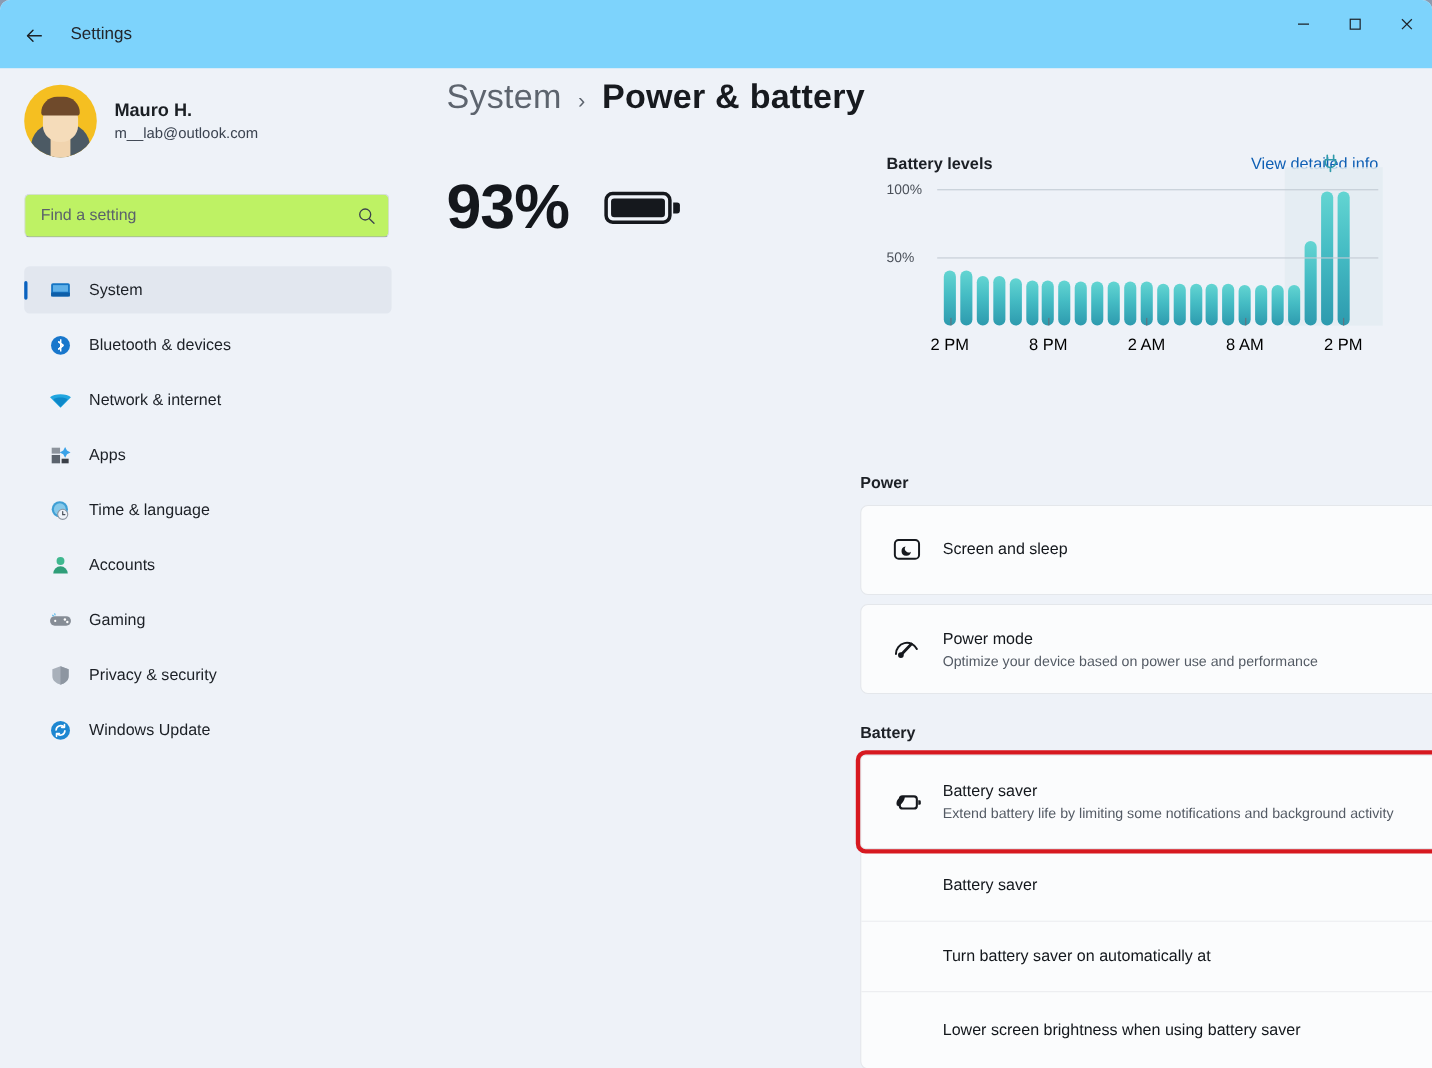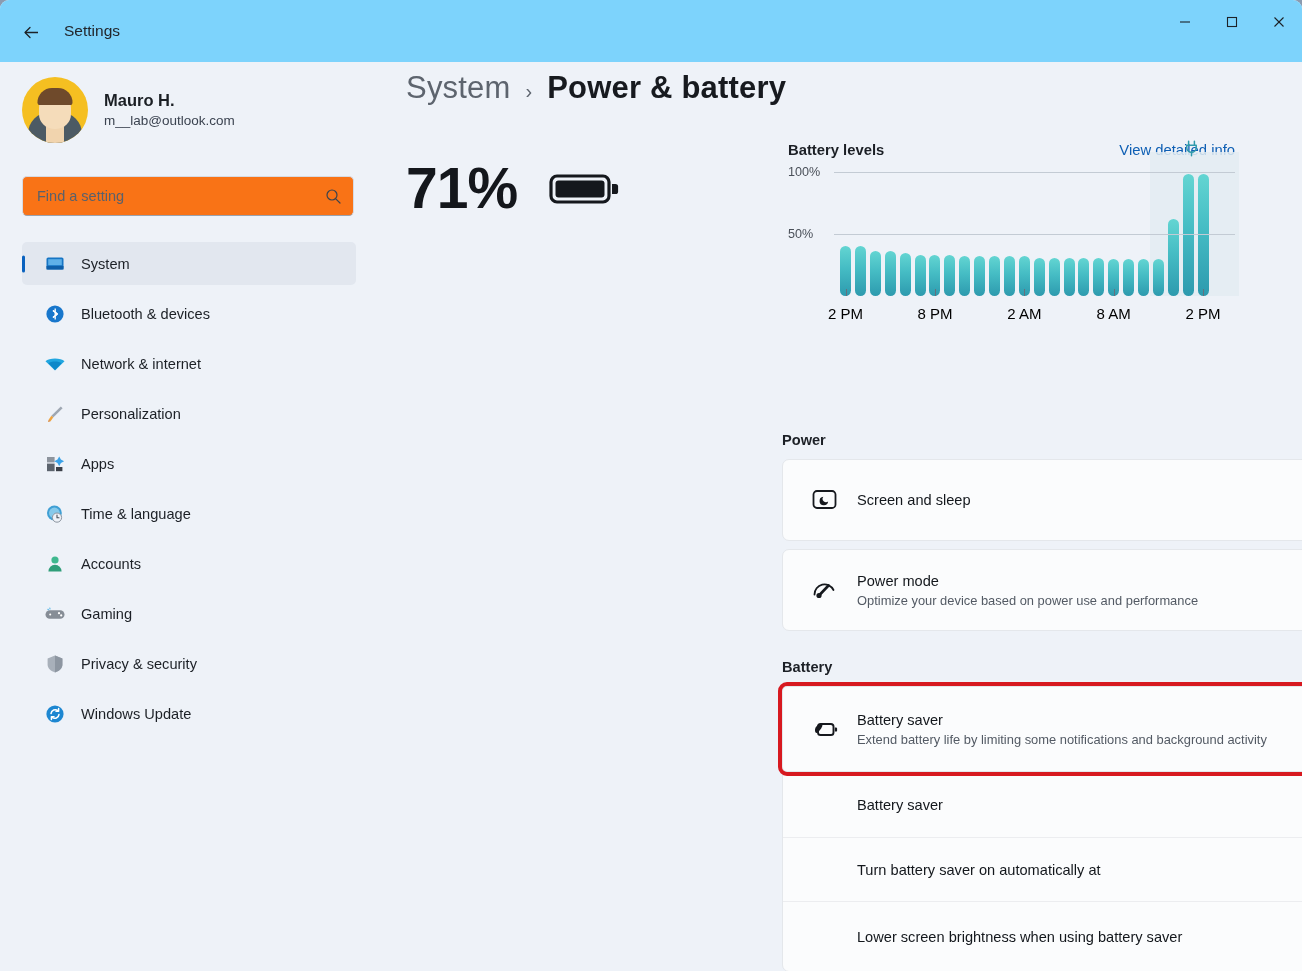--- a/index.html
+++ b/index.html
@@ -64,21 +64,21 @@
     position: absolute; left: 50%; top: 11px; transform: translateX(-50%);
     width: 35px; height: 17px; background: #6f4a2b; border-radius: 17px 17px 3px 3px;
   }
   #profile-text { line-height: 1.25; }
   #profile-name { font-size: 16.5px; font-weight: bold; color: #1b1f24; }
   #profile-email { font-size: 13.5px; color: #3b4350; margin-top: 3px; }
 
   #search-wrap { margin-top: 28px; width: 332px; position: relative; }
   #search-input {
     width: 100%; height: 40px;
-    background: #f97316; border: 1px solid #d6dbe3; border-bottom-color: #9aa2ae;
+    background: #bef264; border: 1px solid #d6dbe3; border-bottom-color: #9aa2ae;
     border-radius: 5px; padding: 0 40px 0 14px;
     font-size: 14.5px; color: #444a53; font-family: inherit; outline: none;
   }
   #search-input::placeholder { color: #5a616b; }
   #search-icon-btn {
     position: absolute; right: 6px; top: 6px; width: 30px; height: 28px;
     display: flex; align-items: center; justify-content: center; cursor: pointer; border-radius: 4px;
   }
 
   #navlist { margin-top: 26px; }
@@ -100,21 +100,21 @@
 
   #breadcrumb { display: flex; align-items: baseline; gap: 15px; margin-top: 8px; }
   #bc-parent { font-size: 31px; color: #5d646e; letter-spacing: .2px; }
   #bc-sep { font-size: 20px; color: #5d646e; }
   #bc-current { font-size: 31px; font-weight: bold; color: #171a1f; letter-spacing: .2px; }
 
   #battery-hero { margin-top: 54px; display: flex; align-items: center; gap: 32px; }
   #battery-pct { font-size: 57px; font-weight: bold; color: #14171c; letter-spacing: -1px; line-height: 1; }
 
   
-  #chart-panel { position: absolute; left: 412px; top: 80px; width: 447px; }
+  #chart-panel { position: absolute; left: 430px; top: 80px; width: 447px; }
   #chart-head { display: flex; justify-content: space-between; align-items: baseline; }
   #chart-title { font-size: 14.8px; font-weight: bold; color: #1b1f25; }
   #chart-link { font-size: 14.8px; color: #0e5fb4; cursor: pointer; }
   #plot { position: relative; height: 160px; margin-top: 14px; }
   .ylab { position: absolute; right: 100%; margin-right: 8px; font-size: 12.6px; color: #4a5059; transform: translateY(-50%); white-space: nowrap; }
   .gridline { position: absolute; left: 0; right: 0; height: 1px; background: #c3cbd4; }
   #plotarea { position: absolute; left: 46px; right: 0; top: 0; bottom: 36px; }
   #charge-band { position: absolute; top: -20px; bottom: 0; background: #e3ecf2; opacity: .85; }
   .bar {
     position: absolute; bottom: 0; width: 11px;
@@ -232,30 +232,20 @@
               <svg width="22" height="20" viewBox="0 0 22 20">
                 <path d="M1.5 7.2 C5 3.6 17 3.6 20.5 7.2 L11 16.6 Z" fill="#21a6e0"></path>
                 <path d="M4.5 9.2 C7 6.9 15 6.9 17.5 9.2 L11 16 Z" fill="#0d88c9"></path>
               </svg>
             </span>
             <span class="nav-lbl">Network &amp; internet</span>
           </div>
           <div class="nav-item">
             <span class="nav-ico">
               <svg width="20" height="20" viewBox="0 0 20 20">
-                <path d="M15.8 2.4 L17.6 4.2 L8.2 13.6 L6.4 11.8 Z" fill="#9ea7b2"></path>
-                <path d="M6.4 11.8 L8.2 13.6 L5.6 17.2 L3.8 15.4 Z" fill="#f0a33c"></path>
-                <path d="M3.8 15.4 L5.6 17.2 L3 18 Z" fill="#d9822b"></path>
-              </svg>
-            </span>
-            <span class="nav-lbl">Personalization</span>
-          </div>
-          <div class="nav-item">
-            <span class="nav-ico">
-              <svg width="20" height="20" viewBox="0 0 20 20">
                 <rect x="2" y="9.6" width="7.6" height="7.6" fill="#5b636d"></rect>
                 <rect x="2" y="3" width="7.6" height="5.4" fill="#8d949d"></rect>
                 <path d="M14.2 2.4 l1.7 3.2 l3.2 1.7 l-3.2 1.7 l-1.7 3.2 l-1.7 -3.2 l-3.2 -1.7 l3.2 -1.7 z" fill="#3aa2e8"></path>
                 <rect x="11" y="13" width="6.4" height="4.2" fill="#3a3f47"></rect>
               </svg>
             </span>
             <span class="nav-lbl">Apps</span>
           </div>
           <div class="nav-item">
             <span class="nav-ico">
@@ -313,21 +303,21 @@
 
     <div id="content">
 
       <div id="breadcrumb">
         <span id="bc-parent">System</span>
         <span id="bc-sep">›</span>
         <span id="bc-current">Power &amp; battery</span>
       </div>
 
       <div id="battery-hero">
-        <div id="battery-pct">71%</div>
+        <div id="battery-pct">93%</div>
         <svg width="70" height="40" viewBox="0 0 70 40">
           <rect x="2" y="7" width="58" height="26" rx="6" fill="none" stroke="#15181d" stroke-width="3.2"></rect>
           <rect x="6.5" y="11.5" width="49" height="17" rx="3" fill="#15181d"></rect>
           <path d="M63 15 h3.5 a2.6 2.6 0 0 1 2.6 2.6 v4.8 a2.6 2.6 0 0 1 -2.6 2.6 H63 z" fill="#15181d"></path>
         </svg>
       </div>
 
       <div id="chart-panel">
         <div id="chart-head">
           <div id="chart-title">Battery levels</div>

